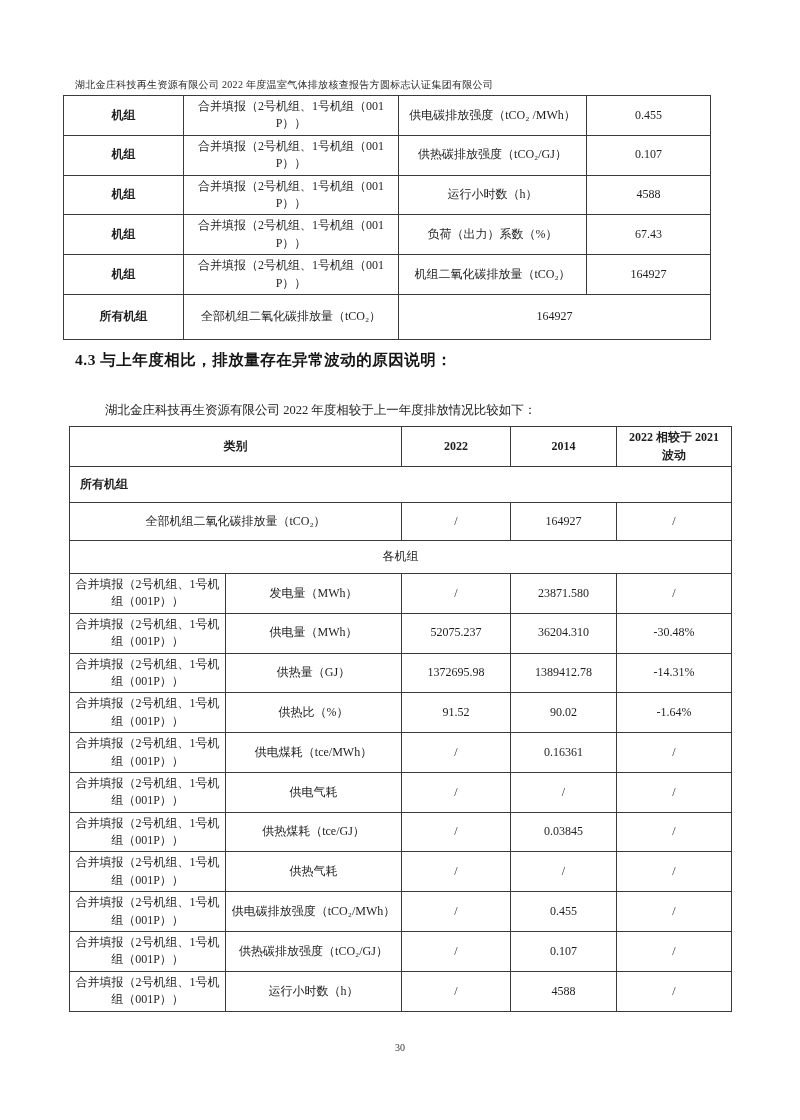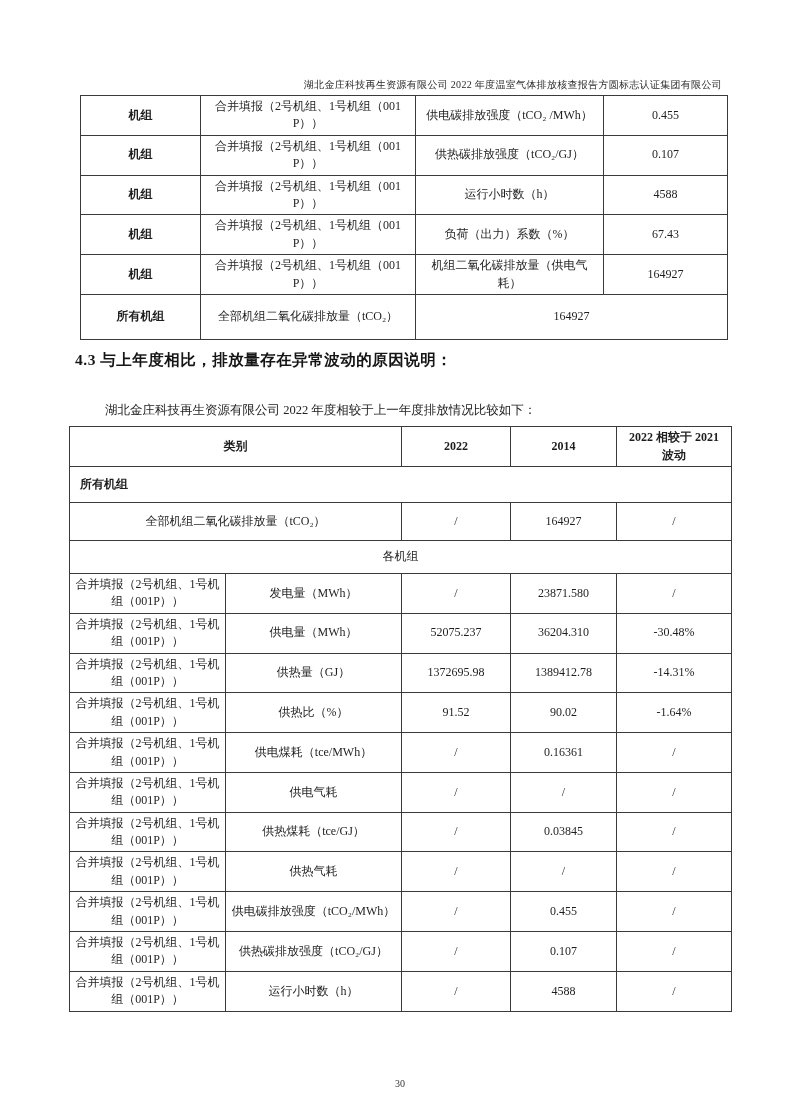--- a/index.html
+++ b/index.html
@@ -14,41 +14,41 @@
     color: #1e1e1e;
     overflow: hidden;
   }
   
   .running-header {
     position: absolute;
     left: 75px;
     right: 78px;
     top: 78px;
     display: flex;
-    justify-content: flex-end;
+    justify-content: flex-start;
     align-items: flex-end;
     font-size: 10px;
     color: #2a2a2a;
     letter-spacing: 0.3px;
   }
   
   table { border-collapse: collapse; table-layout: fixed; }
   td, th {
     border: 1px solid #3a3a3a;
     font-size: 12px;
     font-weight: normal;
     text-align: center;
     vertical-align: middle;
     padding: 2px 5px;
     line-height: 1.45;
     word-break: break-all;
   }
   .units-table {
     position: absolute;
-    left: 80px;
+    left: 63px;
     top: 95px;
     width: 647px;
   }
   .units-table tr { height: 38px; }
   .units-table tr.tall { height: 45px; }
   .b { font-weight: bold; }
   .comparison-table {
     position: absolute;
     left: 69px;
     top: 426px;
@@ -78,21 +78,20 @@
     color: #222;
   }
   .page-number {
     position: absolute;
     left: 0;
     right: 0;
     top: 1042px;
     text-align: center;
     font-size: 10px;
     color: #333;
-    margin-top: 36px;
   }
 </style>
 </head>
 <body>
 
 <div class="page">
 
   <div class="running-header">
     <span>湖北金庄科技再生资源有限公司 2022 年度温室气体排放核查报告</span>
     <span>方圆标志认证集团有限公司</span>
@@ -126,21 +125,21 @@
       </tr>
       <tr>
         <td class="b">机组</td>
         <td>合并填报（2号机组、1号机组（001P））</td>
         <td>负荷（出力）系数（%）</td>
         <td>67.43</td>
       </tr>
       <tr>
         <td class="b">机组</td>
         <td>合并填报（2号机组、1号机组（001P））</td>
-        <td>机组二氧化碳排放量（供电气耗）</td>
+        <td>机组二氧化碳排放量（tCO₂）</td>
         <td>164927</td>
       </tr>
       <tr class="tall">
         <td class="b">所有机组</td>
         <td>全部机组二氧化碳排放量（tCO₂）</td>
         <td colspan="2">164927</td>
       </tr>
     </tbody>
   </table>
 

